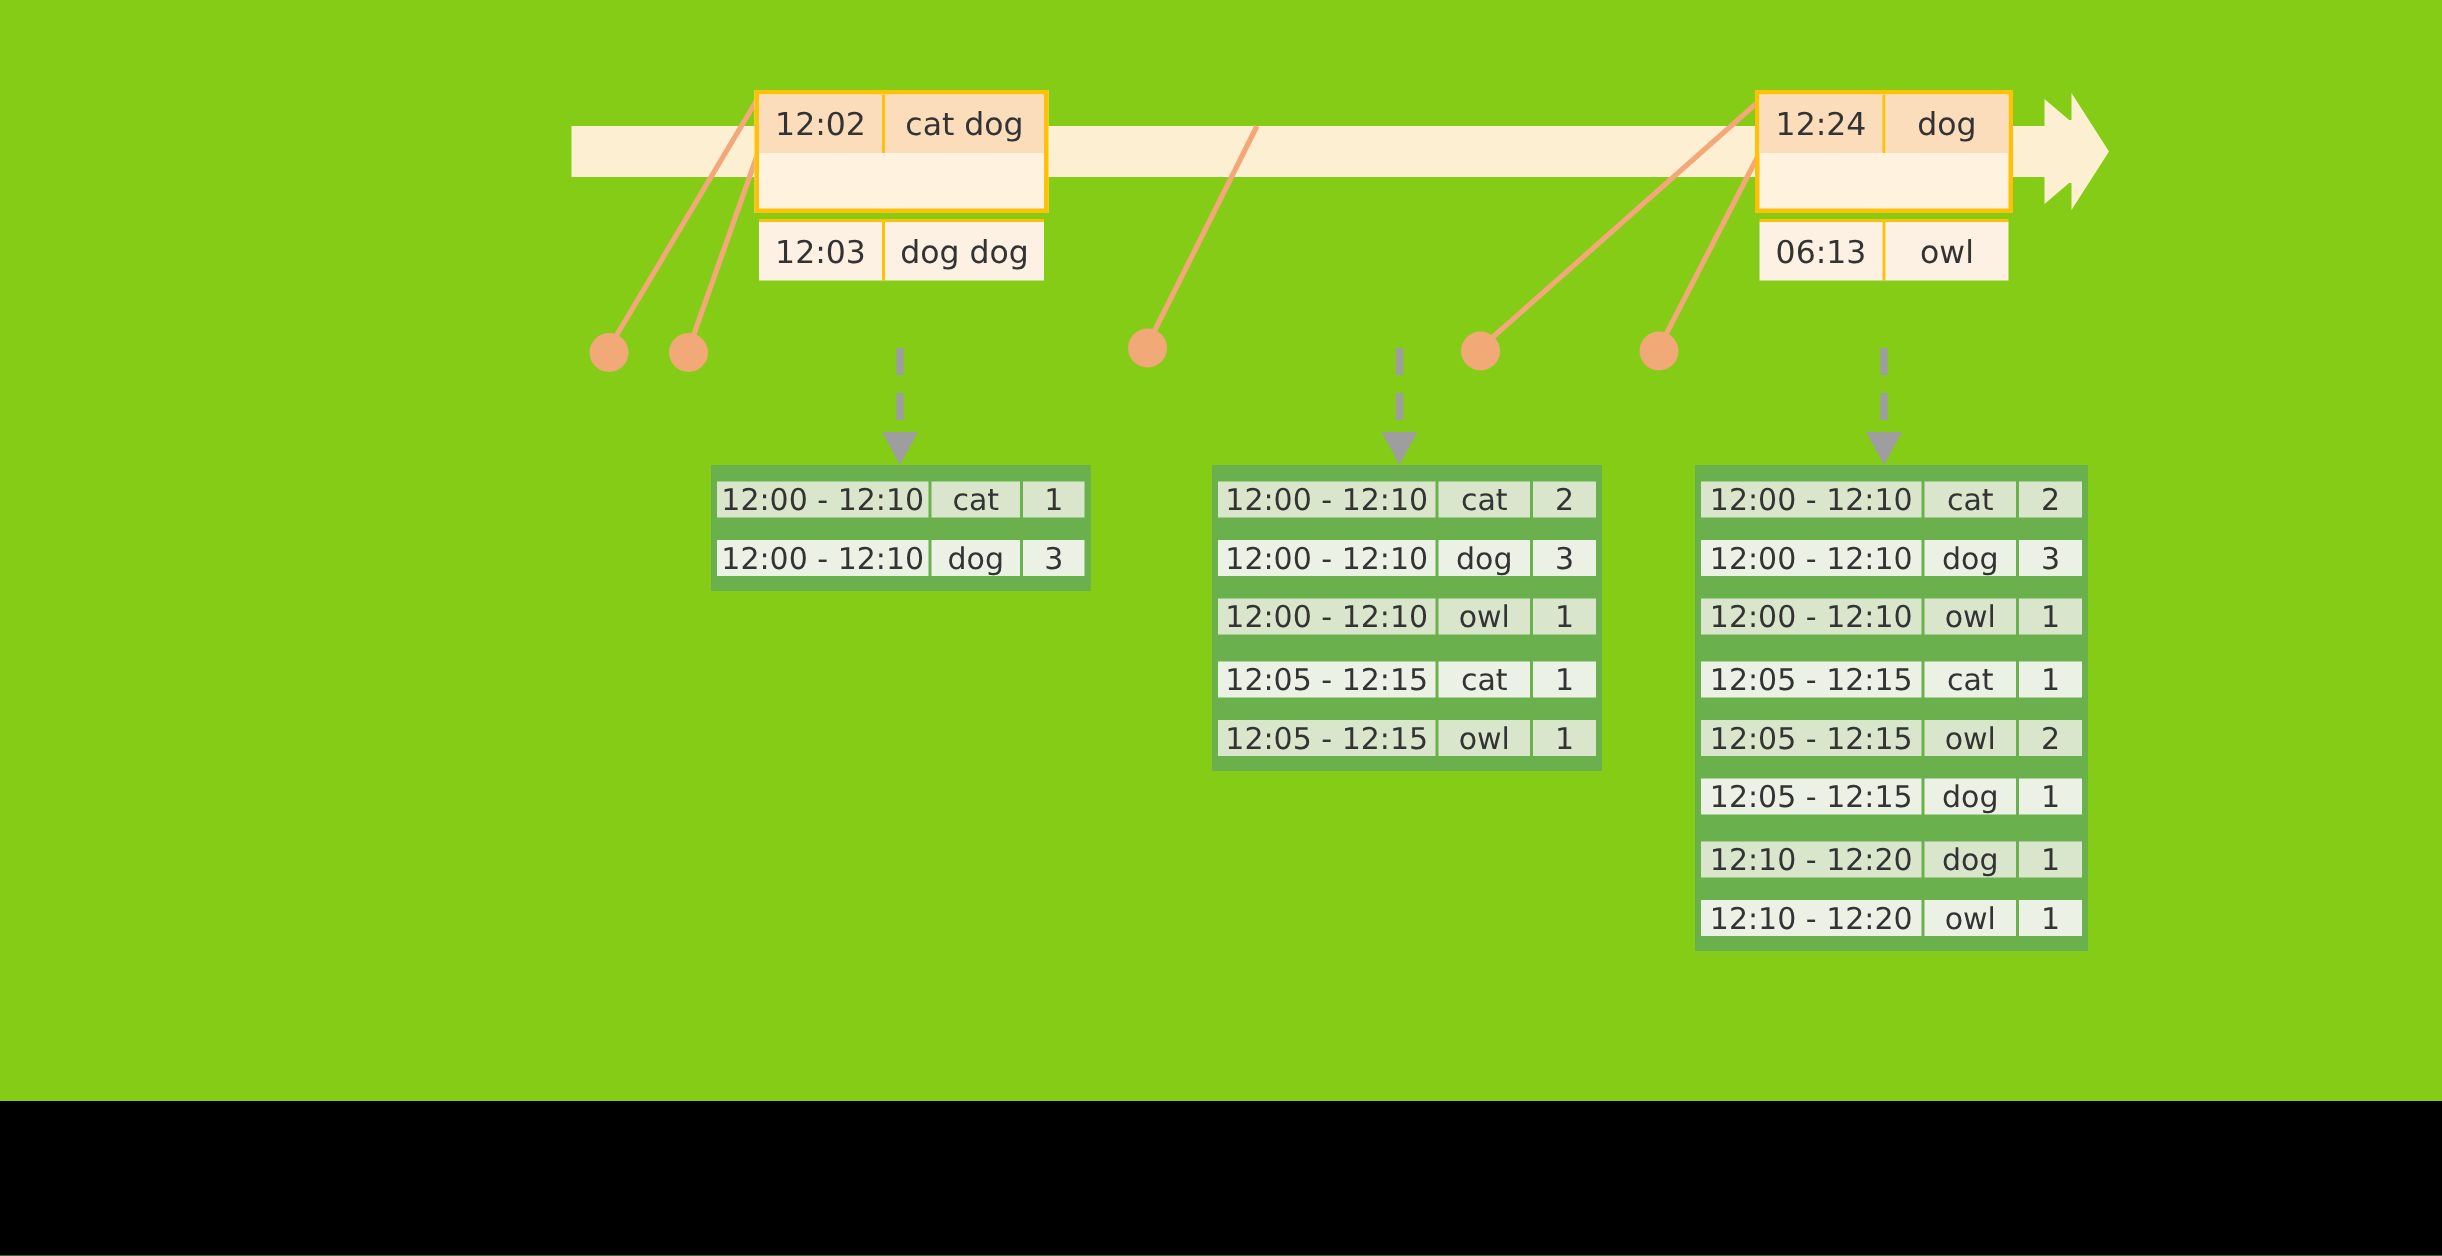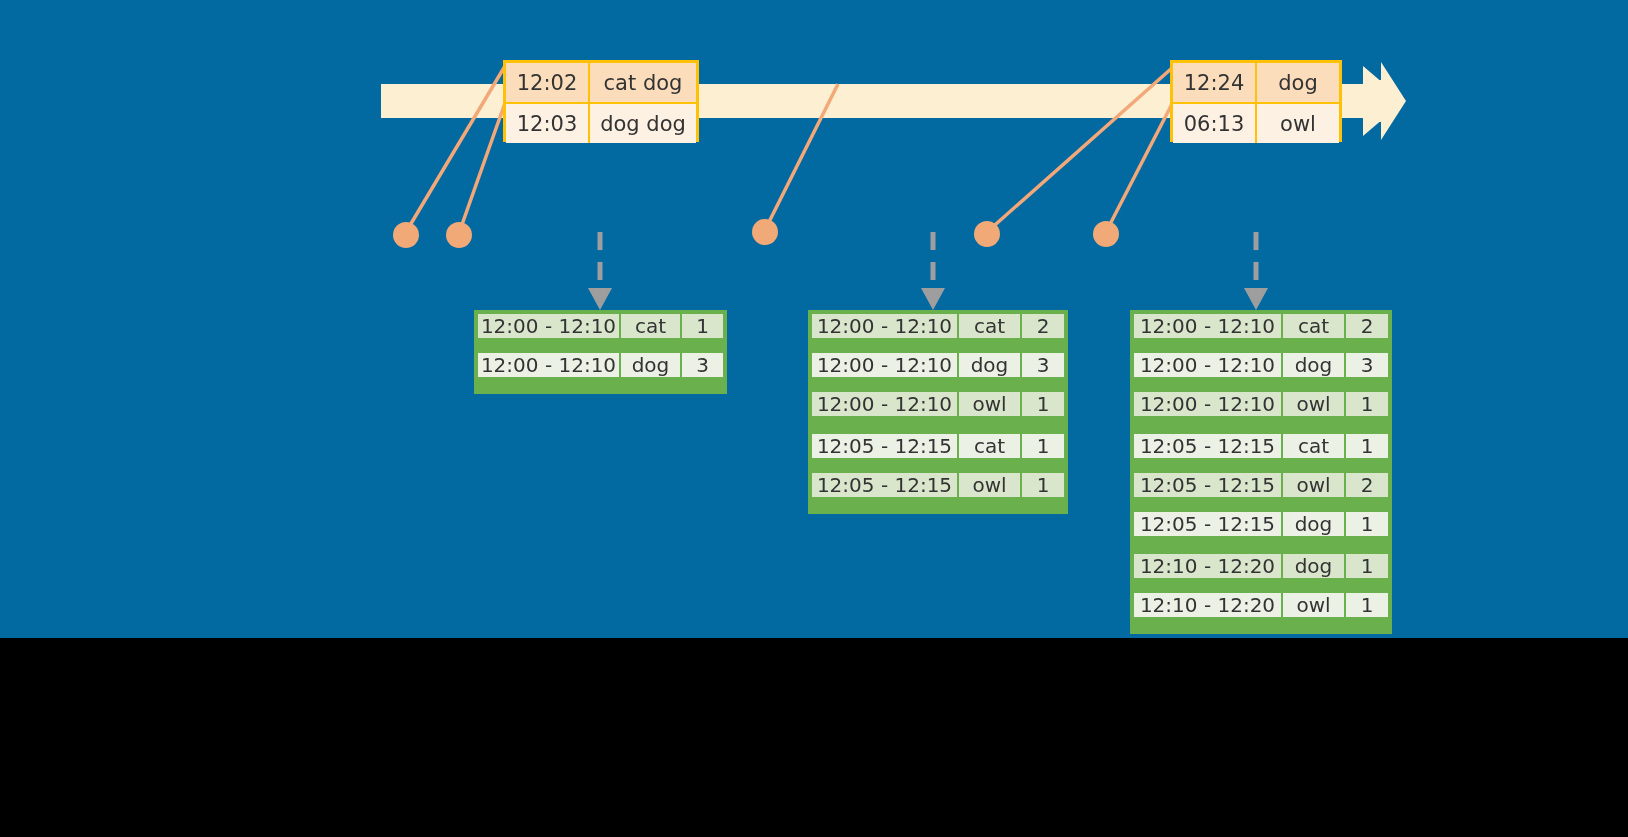--- a/index.html
+++ b/index.html
@@ -6,22 +6,22 @@
     margin: 0;
     padding: 0;
     background: #000000;
   }
   body {
     font-family: "DejaVu Sans", "Liberation Sans", sans-serif;
   }
   #canvas {
     position: relative;
     width: 1628px;
-    height: 638px;
-    background: #0369a1;
+    height: 734px;
+    background: #84cc16;
     overflow: hidden;
   }
   .svg-layer {
     position: absolute;
     left: 0;
     top: 0;
     width: 1628px;
     height: 837px;
     pointer-events: none;
   }
@@ -33,20 +33,21 @@
     box-sizing: border-box;
     background: #FFF3E0;
   }
   .event-row {
     display: flex;
     align-items: stretch;
     height: 39px;
   }
   .event-row + .event-row {
     border-top: 2px solid #FFC107;
+    margin-top: 44px;
   }
   .event-row.shade .cell { background: #FBDDBC; }
   .event-row.light .cell { background: #FDF1E4; }
   .event-row .cell {
     display: flex;
     align-items: center;
     justify-content: center;
     font-size: 21px;
     color: #333333;
     box-sizing: border-box;
@@ -61,21 +62,21 @@
 
   
   .result-table {
     position: absolute;
     border: 4px solid #6AB04C;
     box-sizing: border-box;
     background: #6AB04C;
   }
   .res-row {
     display: flex;
-    align-items: flex-start;
+    align-items: center;
     height: 37px;
   }
   .res-row + .res-row { margin-top: 2px; }
   .res-row.group-start { margin-top: 5px; }
   .res-row .rc {
     display: flex;
     align-items: center;
     justify-content: center;
     font-size: 20px;
     color: #333333;

